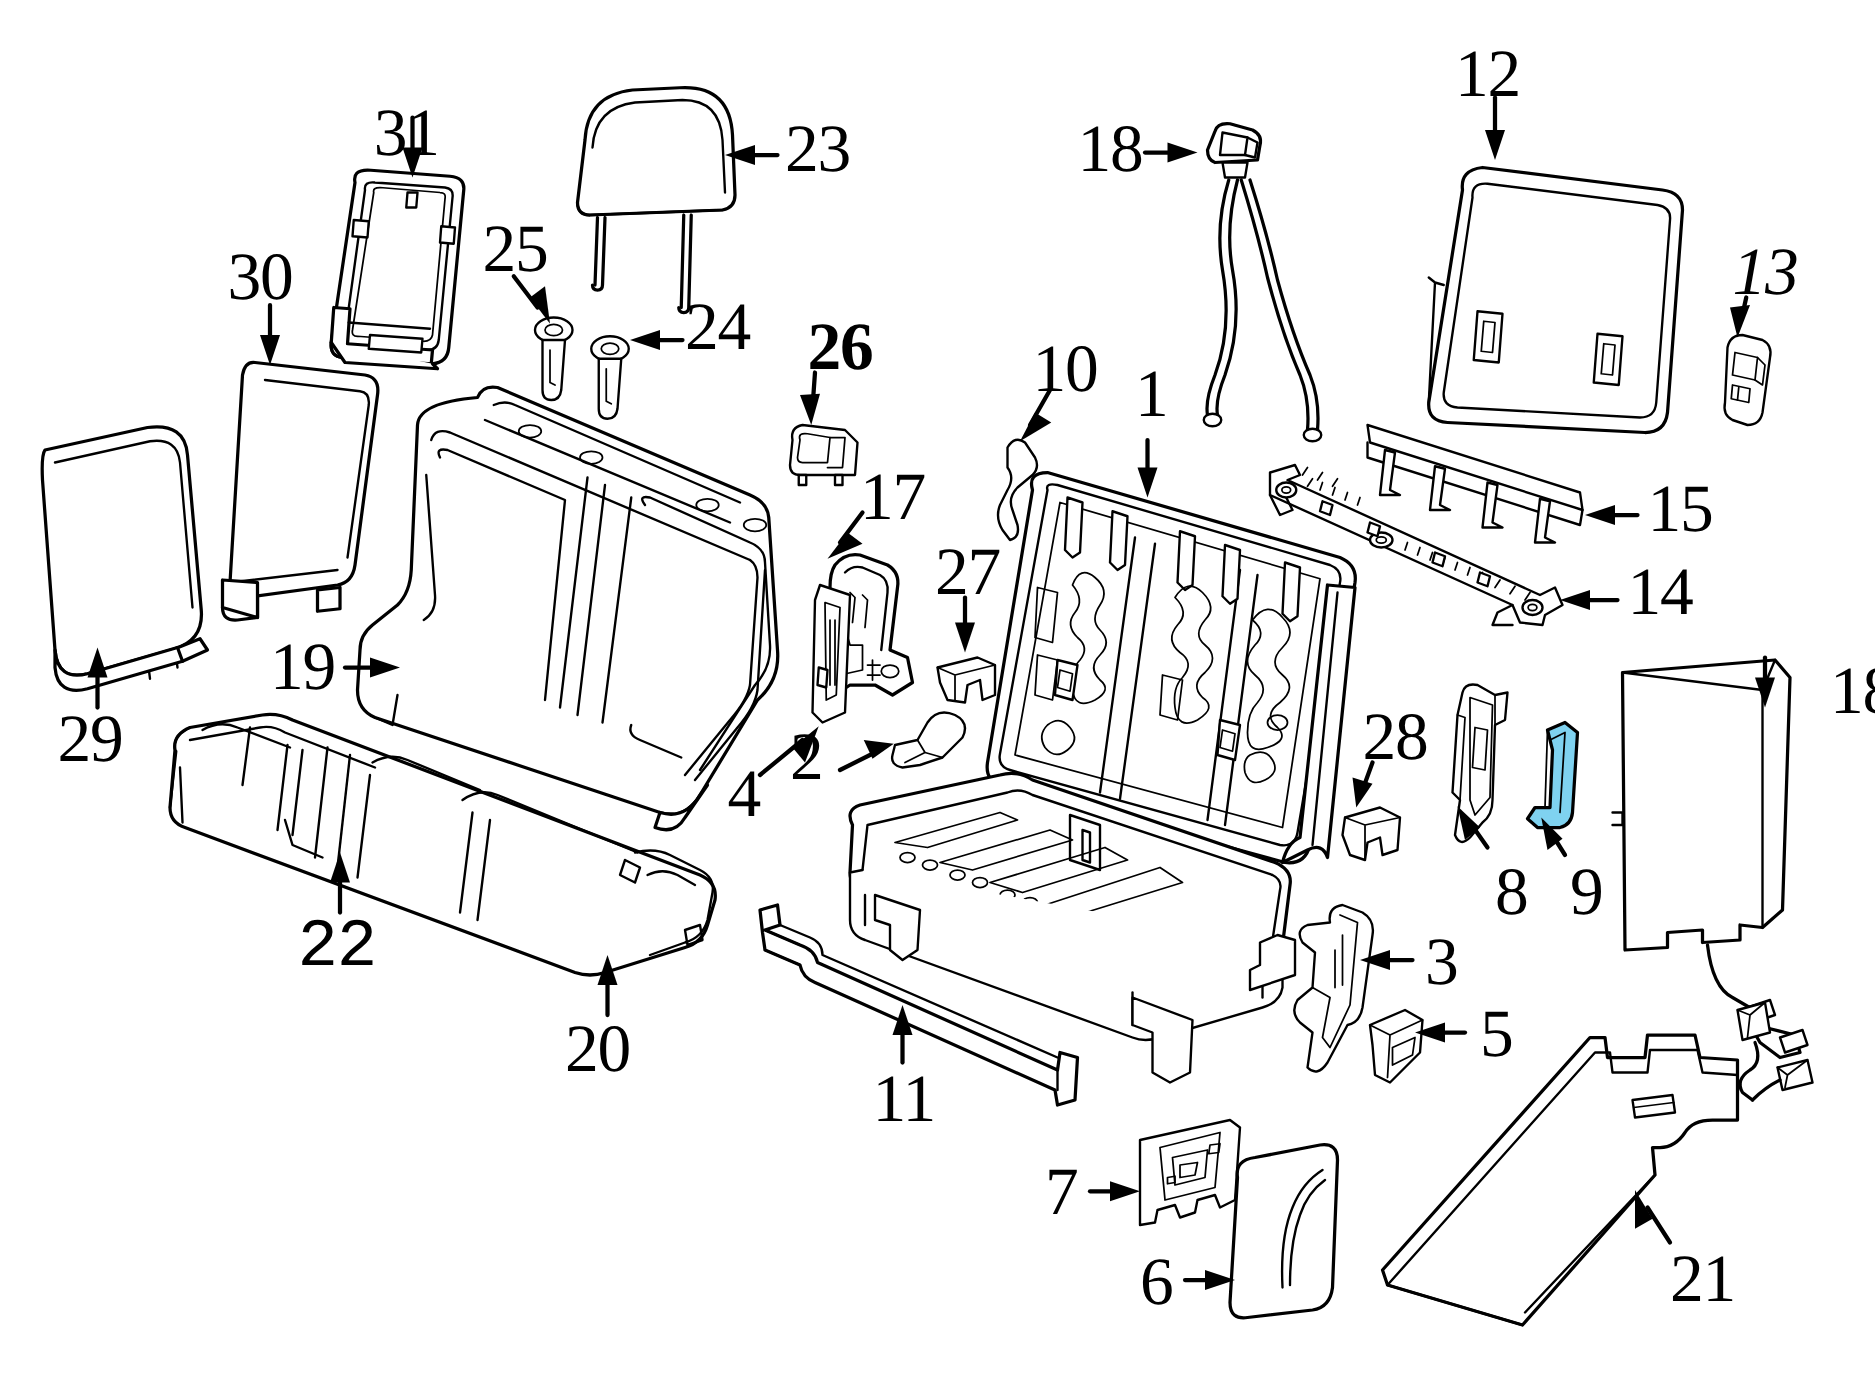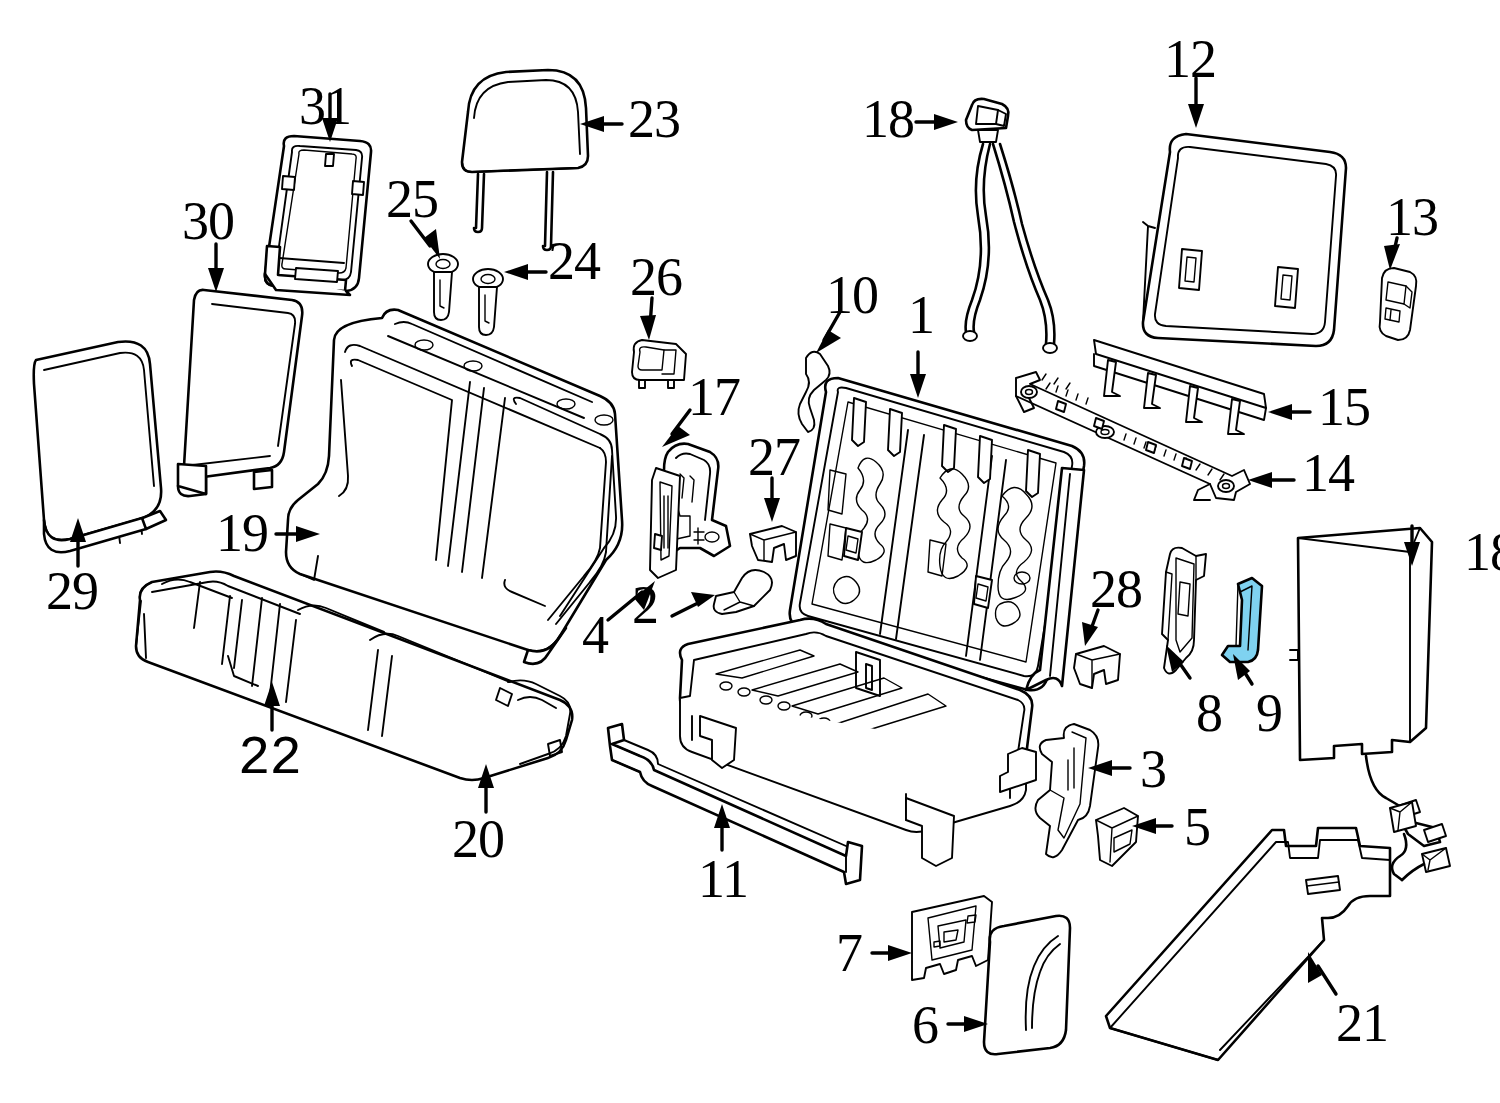--- a/index.html
+++ b/index.html
@@ -557,33 +557,33 @@
   <div class="callout" style="left:1140px; top:742px;">3</div>
   <div class="callout" style="left:582px;  top:608px;">4</div>
   <div class="callout" style="left:1184px; top:800px;">5</div>
   <div class="callout" style="left:912px;  top:998px;">6</div>
   <div class="callout" style="left:836px;  top:926px;">7</div>
   <div class="callout" style="left:1196px; top:686px;">8</div>
   <div class="callout" style="left:1256px; top:686px;">9</div>
   <div class="callout" style="left:826px;  top:268px;">10</div>
   <div class="callout" style="left:698px;  top:852px;">11</div>
   <div class="callout" style="left:1164px; top:32px;">12</div>
-  <div class="callout" style="left:1386px; top:190px;">13</div>
+  <div class="callout" style="left:1386px; top:190px;font-style:italic;">13</div>
   <div class="callout" style="left:1302px; top:446px;">14</div>
   <div class="callout" style="left:1318px; top:380px;">15</div>
   <div class="callout" style="left:862px;  top:92px;">18</div>
   <div class="callout" style="left:688px;  top:370px;">17</div>
   <div class="callout" style="left:1464px; top:478px;margin-top:47px;">18</div>
   <div class="callout" style="left:216px;  top:506px;text-align:center;">19</div>
   <div class="callout" style="left:452px;  top:812px;">20</div>
   <div class="callout" style="left:1336px; top:996px;">21</div>
   <div class="callout" style="left:238px;  top:732px;font-family:Liberation Mono, monospace;">22</div>
   <div class="callout" style="left:628px;  top:92px;">23</div>
   <div class="callout" style="left:548px;  top:234px;">24</div>
   <div class="callout" style="left:386px;  top:172px;">25</div>
-  <div class="callout" style="left:630px;  top:250px;">26</div>
+  <div class="callout" style="left:646px;  top:250px;font-weight:bold;">26</div>
   <div class="callout" style="left:748px;  top:430px;">27</div>
   <div class="callout" style="left:1090px; top:562px;">28</div>
   <div class="callout" style="left:46px;   top:564px;">29</div>
   <div class="callout" style="left:182px;  top:194px;">30</div>
   <div class="callout" style="left:299px;  top:44px;margin-top:35px;">31</div>
 
 </div>
 
 </body></html>

